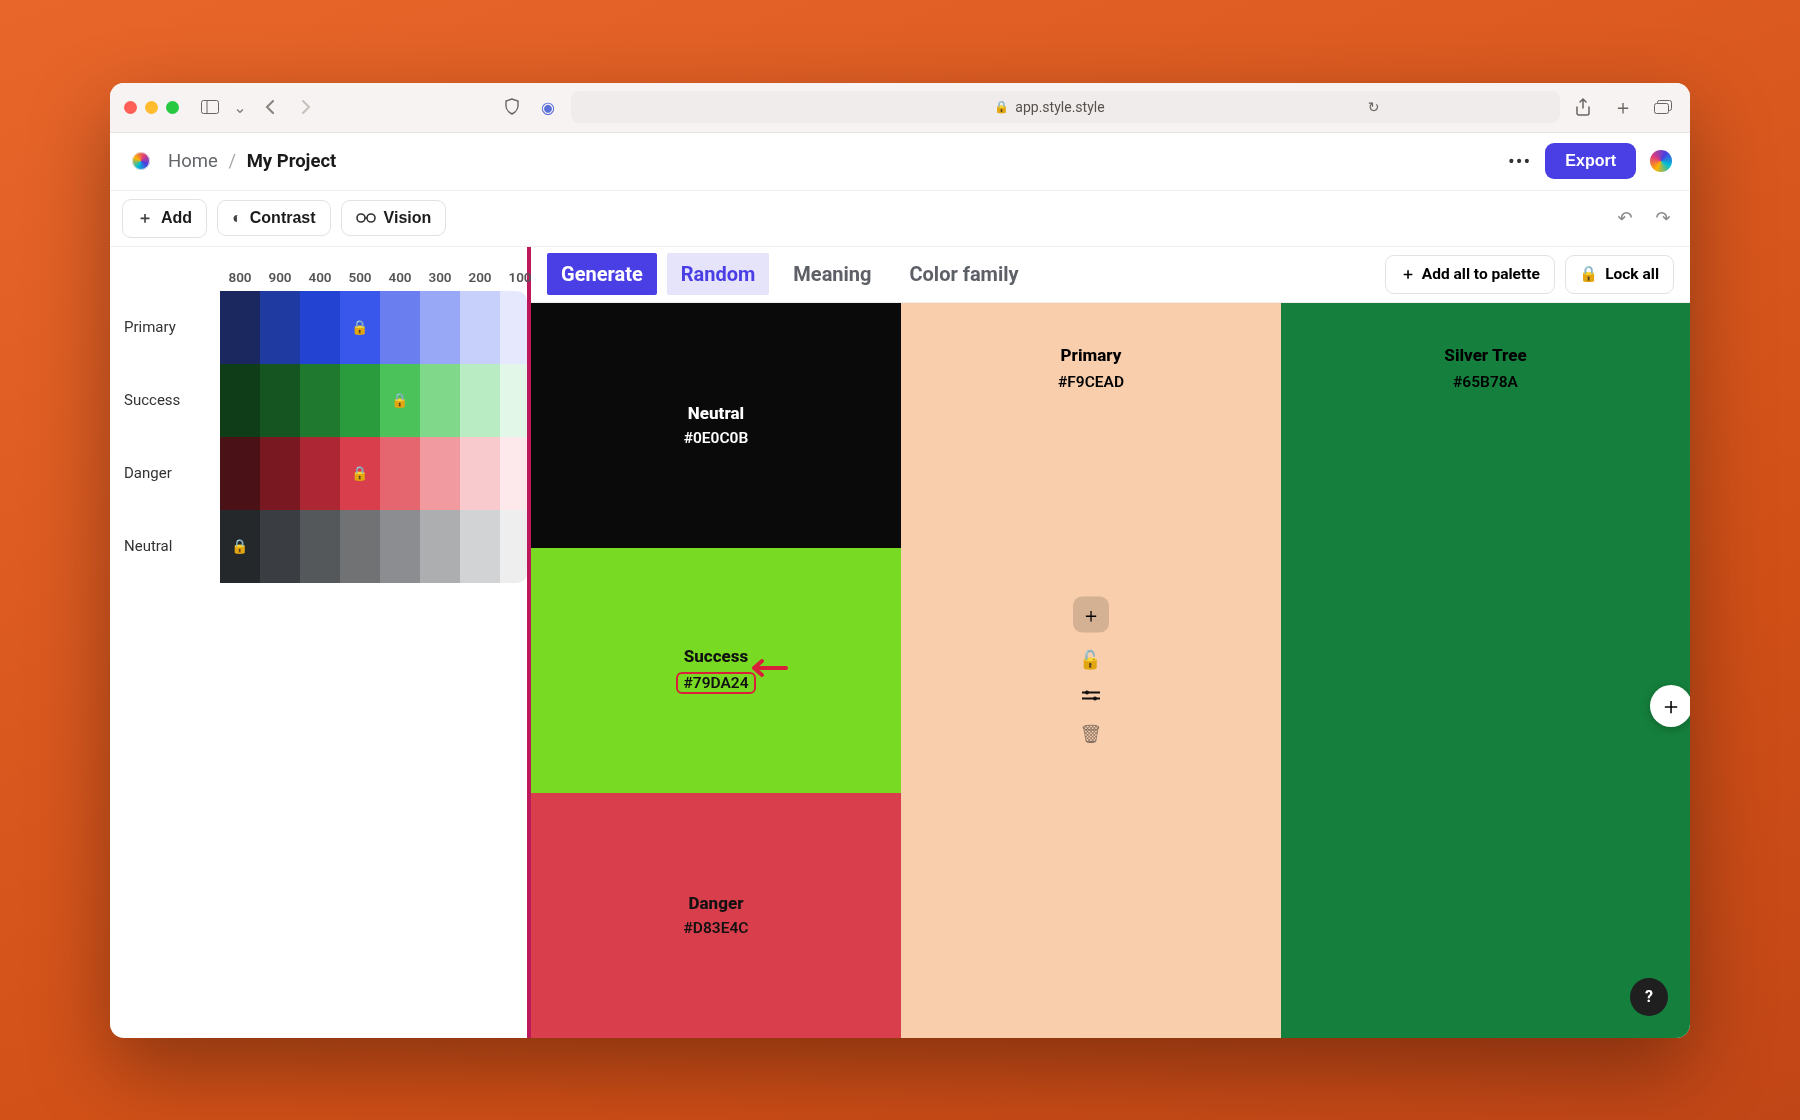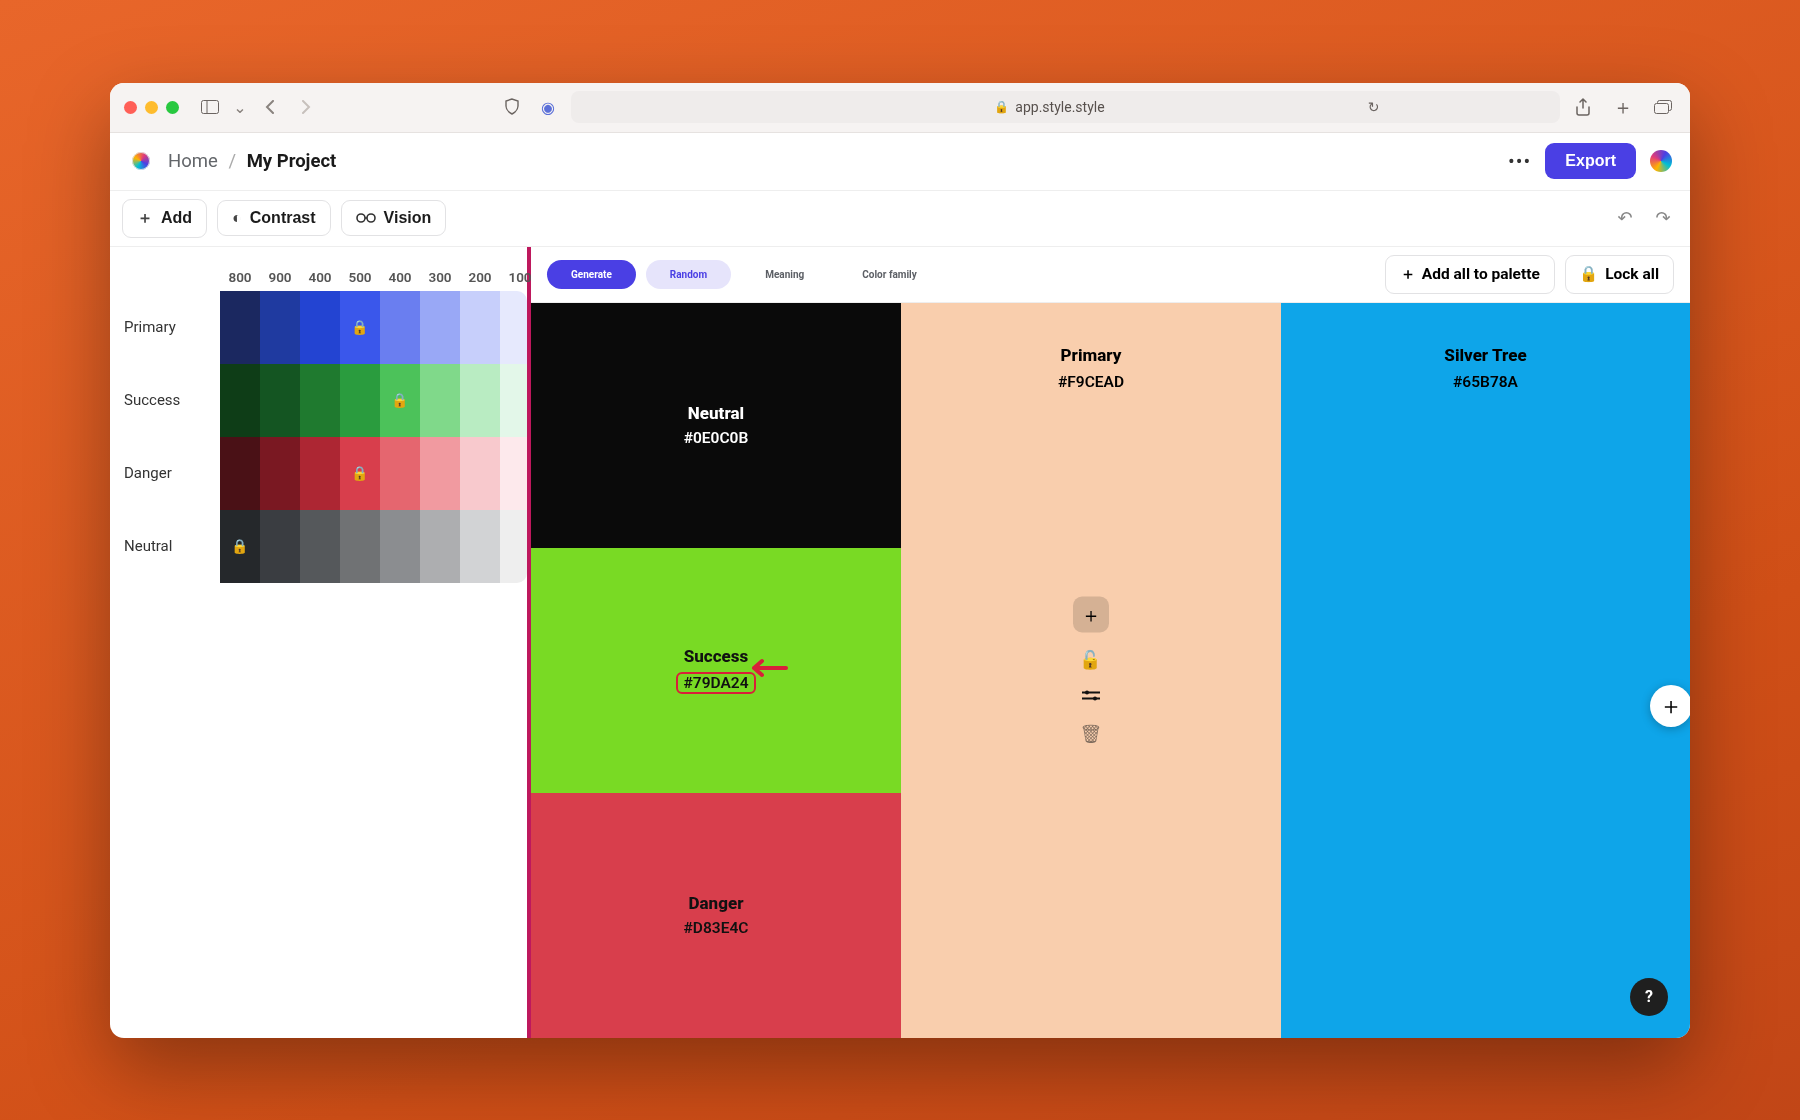--- a/index.html
+++ b/index.html
@@ -55,21 +55,21 @@
   .shade-head{ display:grid; grid-template-columns:110px repeat(8,40px); gap:0; align-items:center; padding-left:0;}
   .shade-head span{ text-align:center; font-size:13.5px; color:#555; font-weight:600;}
   .shade-grid{ margin-top:6px; border-radius:10px; overflow:hidden;}
   .shade-row{ display:grid; grid-template-columns:110px repeat(8,40px); align-items:center; height:73px;}
   .shade-row .lbl{ font-size:15px; color:#333; padding-left:14px;}
   .swatch{ width:40px;height:73px; position:relative;}
   .swatch .lock-ic{ position:absolute; inset:0; display:flex;align-items:center;justify-content:center; font-size:14px; color:#000;}
   
   .content{ flex:1; display:flex; flex-direction:column;}
   .cbar{ height:56px; border-bottom:1px solid #eee; display:flex; align-items:center; padding:0 16px; gap:10px;}
-  .pill{ padding:9px 24px; border-radius:15px; font-weight:700; font-size:10px;}
+  .pill{ padding:9px 14px; border-radius:2px; font-weight:700; font-size:20px;}
   .pill.primary{ background:#4a3fe4;color:#fff;}
   .pill.soft{ background:#e6e4fb;color:#4a3fe4;}
   .pill.plain{ color:#5d6066; background:none;}
   .cbar-right{margin-left:auto;display:flex;gap:10px;}
   .cbtn2{ display:flex;align-items:center;gap:6px;padding:8px 14px;border:1px solid #e2e2e4;border-radius:9px;font-weight:700;font-size:15.5px;background:#fff;}
   
   .gen{ flex:1; display:grid; grid-template-columns: 370px 380px 1fr;}
   .left-stack{ display:flex; flex-direction:column;}
   .left-stack .slab{ flex:1; display:flex; flex-direction:column; align-items:center; justify-content:center; gap:6px;}
   .slab .name{ font-weight:800; font-size:17px;}
@@ -298,21 +298,21 @@
               <div class="tool-ic">🔓</div>
               <div class="tool-ic"><svg width="18" height="14" viewBox="0 0 18 14">
                   <circle cx="5" cy="4" r="2" fill="#111"></circle>
                   <line x1="0" y1="4" x2="18" y2="4" stroke="#111" stroke-width="2"></line>
                   <circle cx="13" cy="10" r="2" fill="#111"></circle>
                   <line x1="0" y1="10" x2="18" y2="10" stroke="#111" stroke-width="2"></line>
                 </svg></div>
               <div class="tool-ic" style="opacity:.55">🗑</div>
             </div>
           </div>
-        <div class="col" id="col1" style="background: #0ea5e9;">
+        <div class="col" id="col1" style="background: #15803d;">
             <div class="name">Silver Tree</div>
             <div class="hex">#65B78A</div>
           <div class="fab">＋</div>
         </div>
       </div>
 
     </div>
   </div>
 
   <div class="help">?</div>

